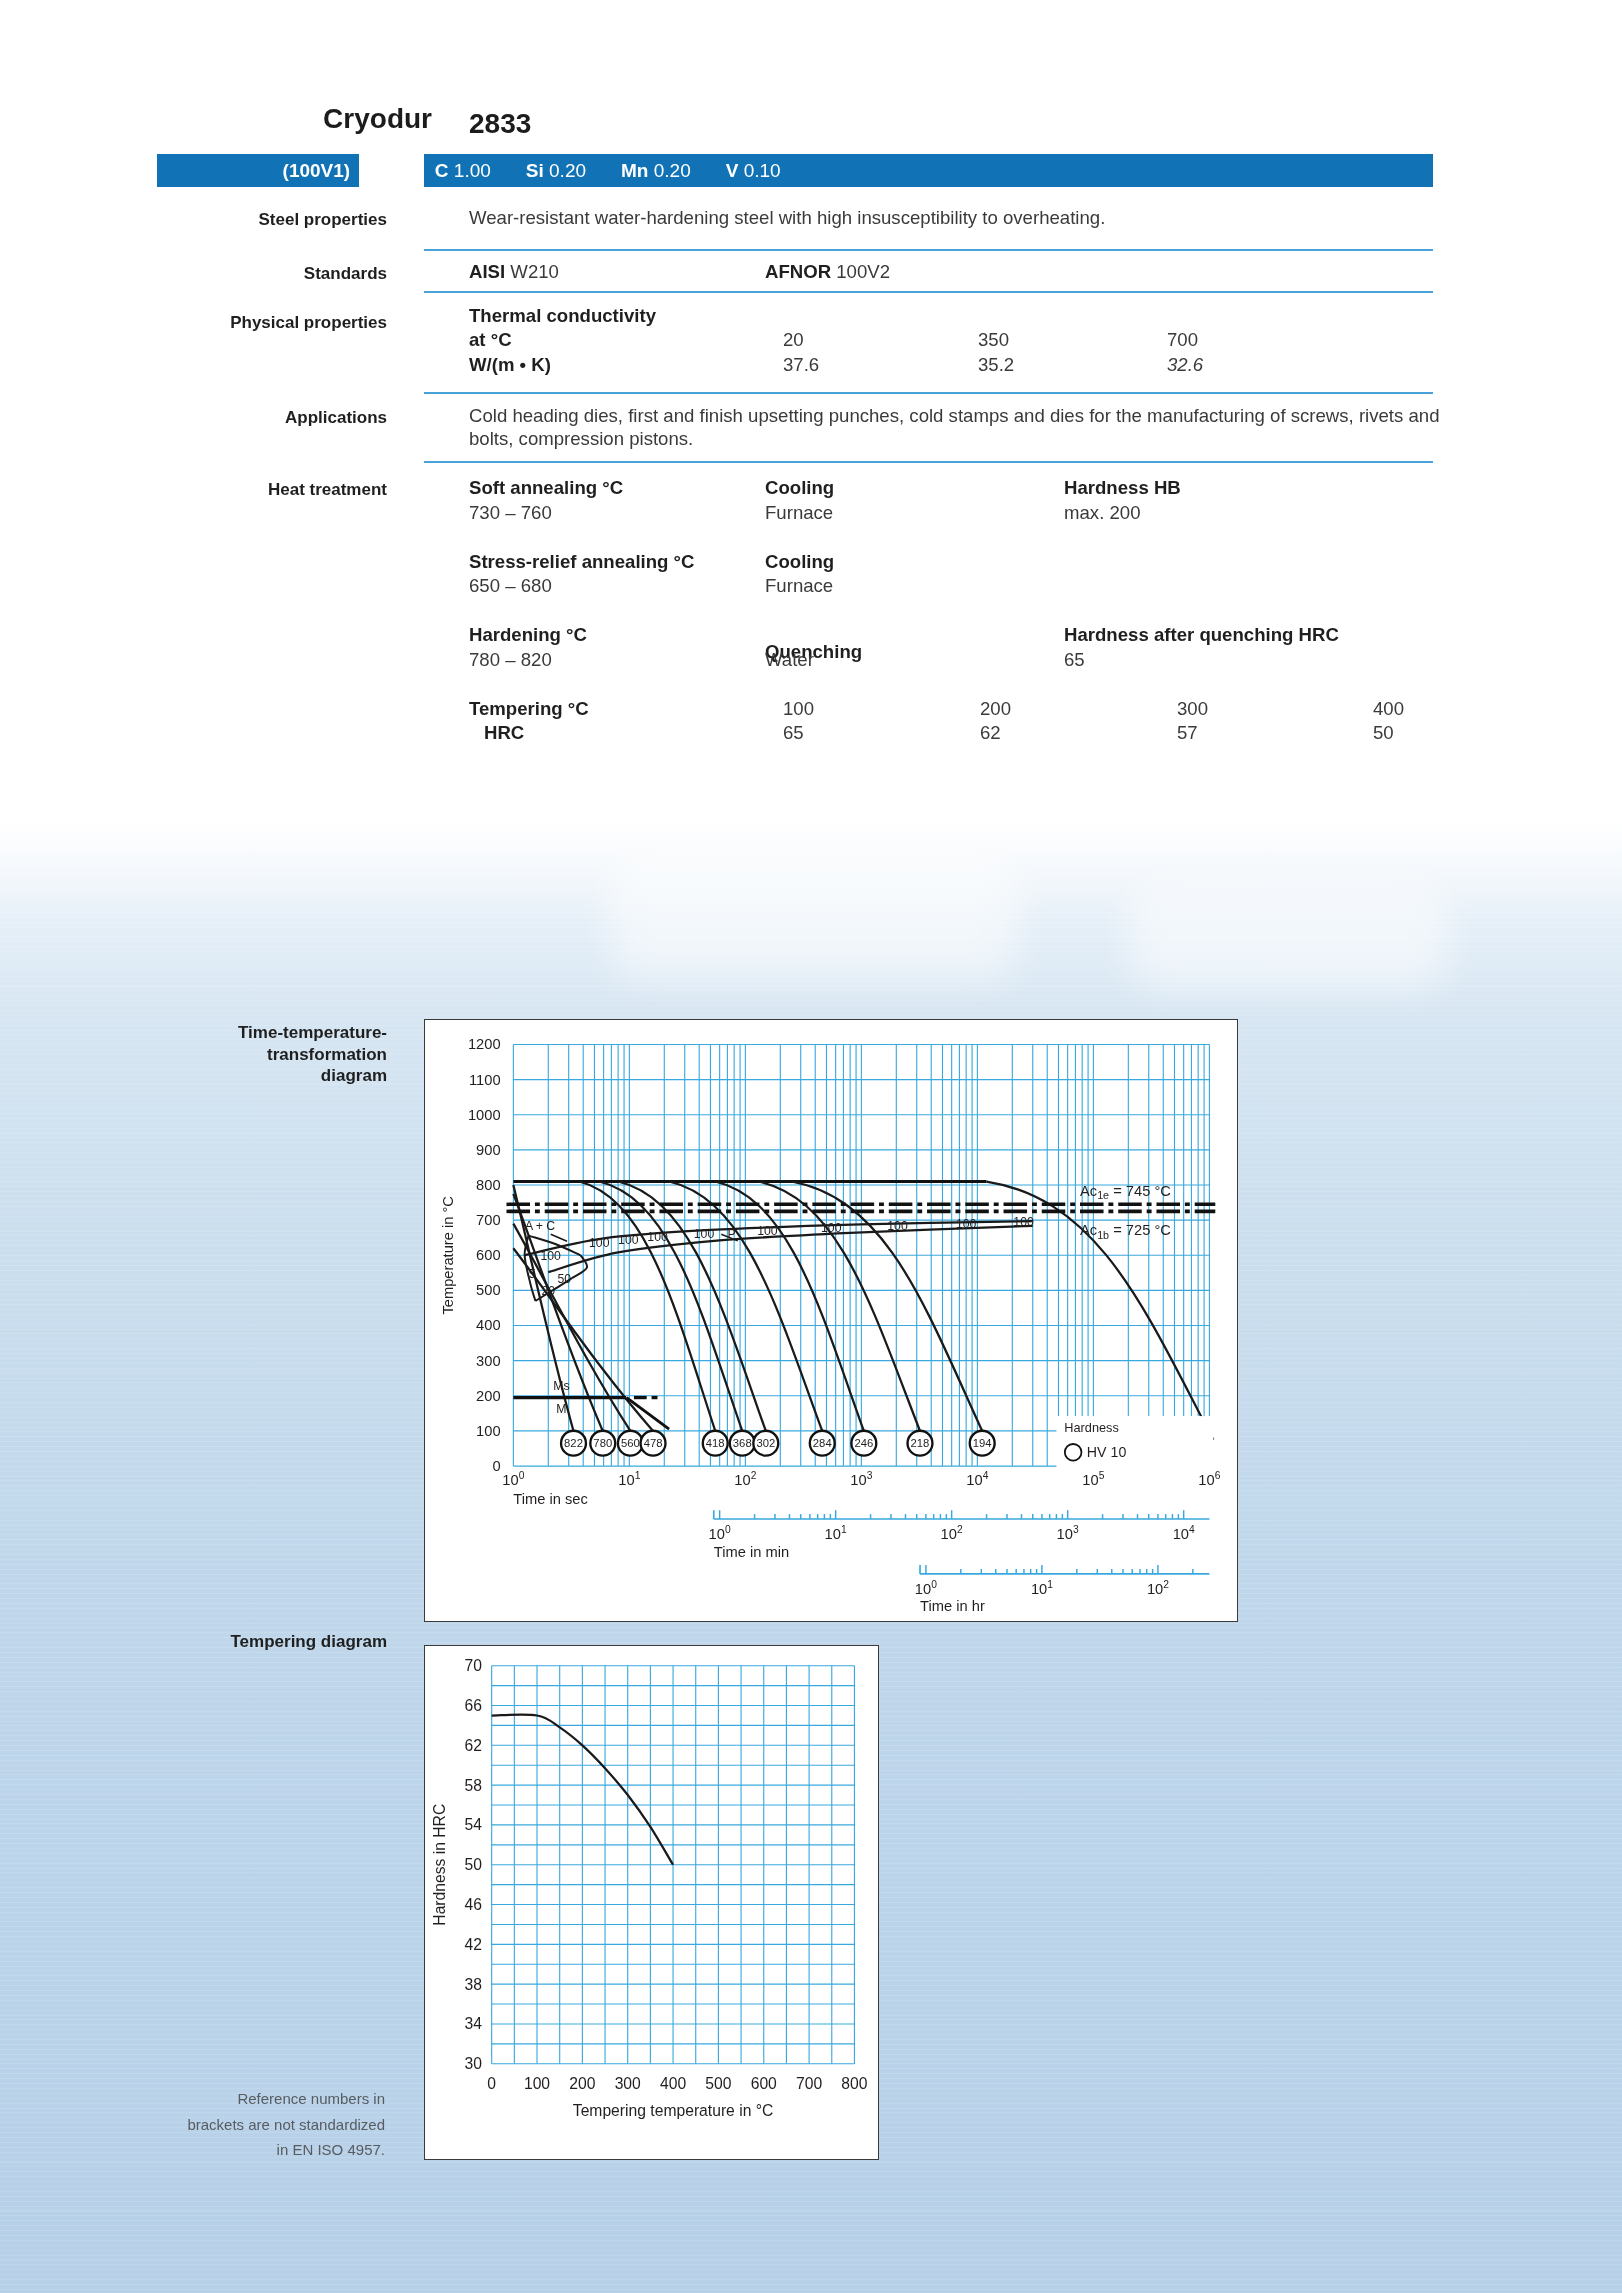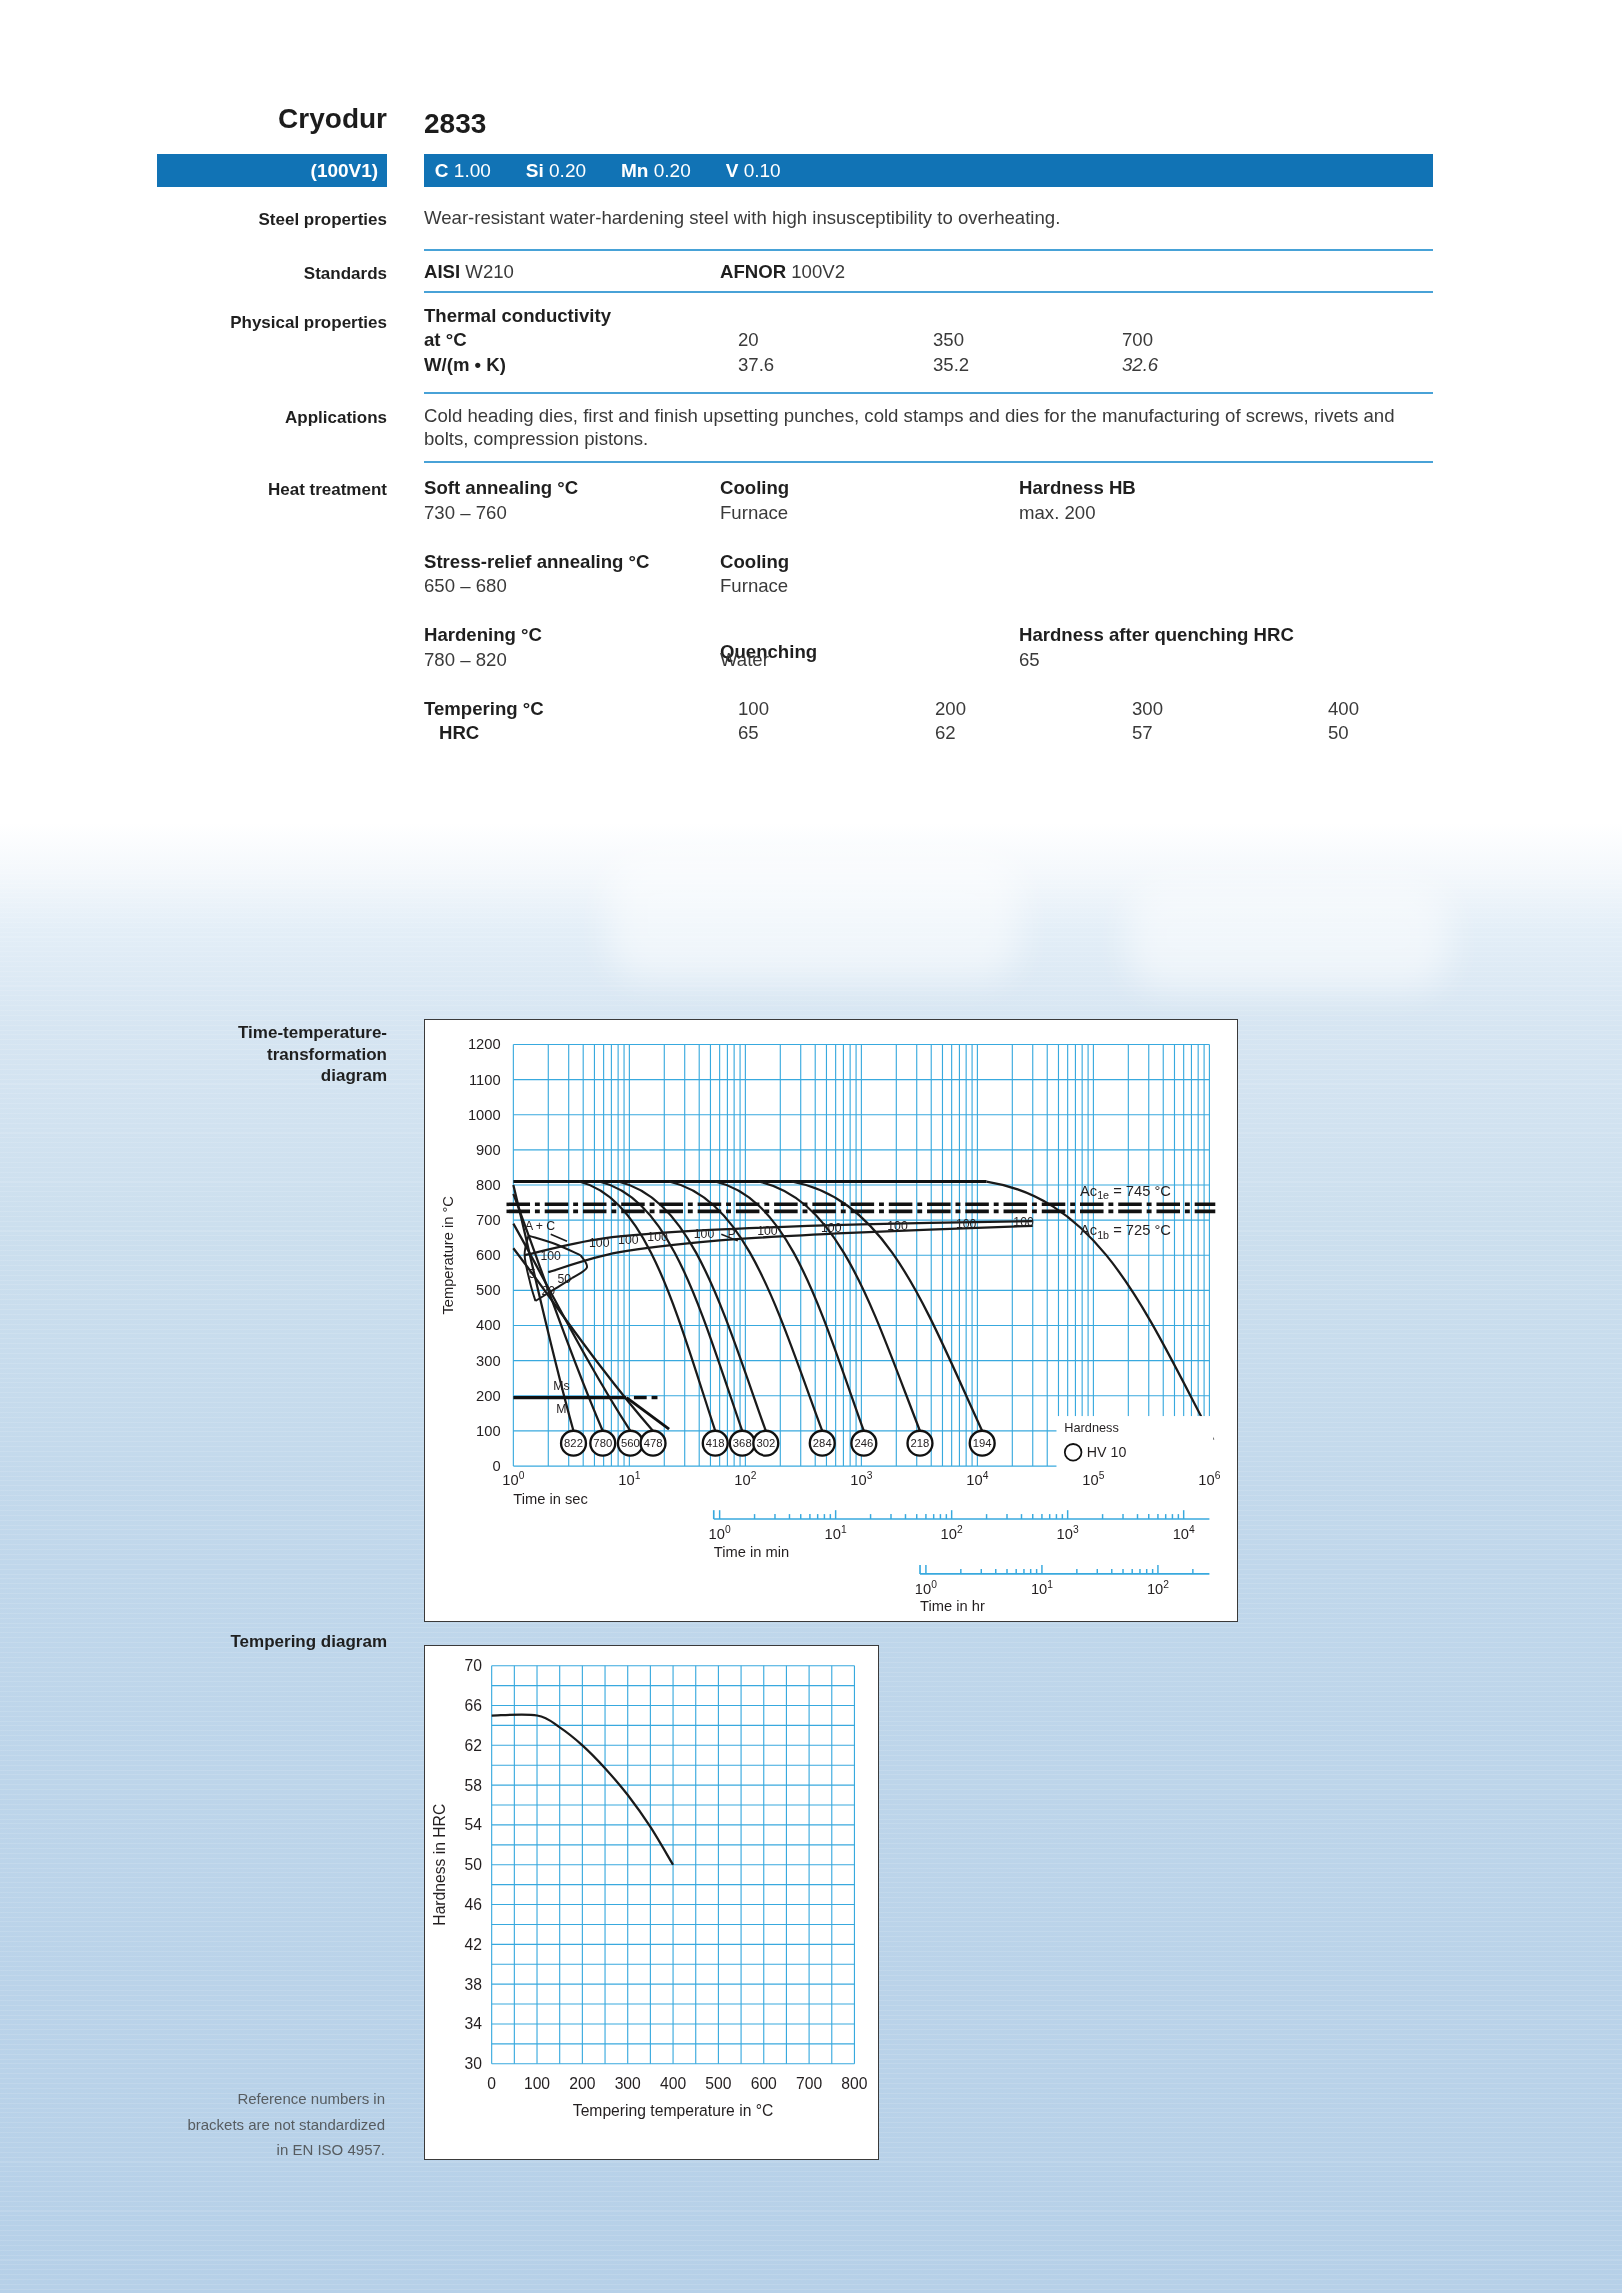--- a/index.html
+++ b/index.html
@@ -2,28 +2,28 @@
 <html><head>
 <meta charset="utf-8">
 <style>
   html,body{margin:0;padding:0;background:#e8e8e8;}
   .page{position:relative;width:1622px;height:2294px;overflow:hidden;
     font-family:"Liberation Sans",sans-serif;color:#383838;
     background:linear-gradient(180deg,#ffffff 0px,#ffffff 823px,#f4f8fc 872px,#e3eef7 931px,#d6e5f2 1029px,#ccdfee 1225px,#c0d7eb 1568px,#b6d0e8 2294px);}
   .streaks{position:absolute;left:0;right:0;top:863px;bottom:0;pointer-events:none;
     background:repeating-linear-gradient(180deg,rgba(255,255,255,.25) 0 1px,rgba(255,255,255,0) 1px 4.9px);opacity:.45;}
   .blob{position:absolute;background:rgba(255,255,255,.5);filter:blur(17.6px);border-radius:39px;}
-  .abs{position:absolute;}
+  .abs{position:absolute;padding-left:45px;}
   .lbl{position:absolute;left:0;width:387px;text-align:right;font-weight:bold;color:#1f1f1f;font-size:17px;line-height:21.6px;}
   .txt{font-size:18.6px;line-height:22.5px;color:#3a3a3a;}
   .b{font-weight:bold;color:#1f1f1f;}
   .rule{position:absolute;left:424px;width:1009px;height:2px;background:#48a2d7;}
   .brand{font-size:28px;font-weight:bold;color:#1c1c1c;}
   .bluebar{position:absolute;top:154px;height:33px;background:#1173b5;color:#fff;font-size:19px;font-weight:bold;display:flex;align-items:center;}
-  .bar-left{left:157px;width:230px;justify-content:flex-end;padding-right:8.8px;box-sizing:border-box;}
+  .bar-left{left:157px;width:202px;justify-content:flex-end;padding-right:8.8px;box-sizing:border-box;}
   .bar-right{left:424px;width:1009px;padding-left:10.8px;box-sizing:border-box;gap:35px;}
   .comp span{font-weight:normal;}
   .chartbox{position:absolute;background:#fff;border:1.6px solid #3a3a3a;box-sizing:border-box;}
   .foot{position:absolute;left:0;width:385px;text-align:right;font-size:15px;line-height:25.5px;color:#575c60;}
   svg{display:block;font-family:"Liberation Sans",sans-serif;}
 </style>
 </head>
 <body>
 
 <div class="page">

